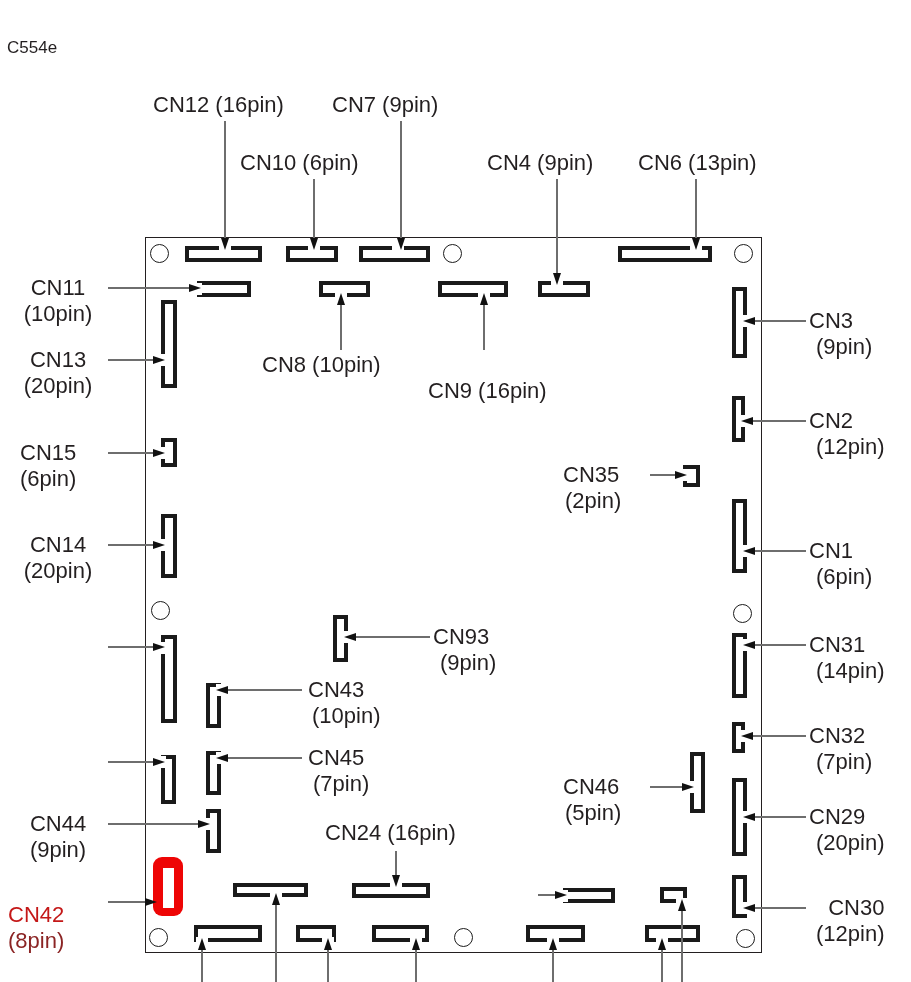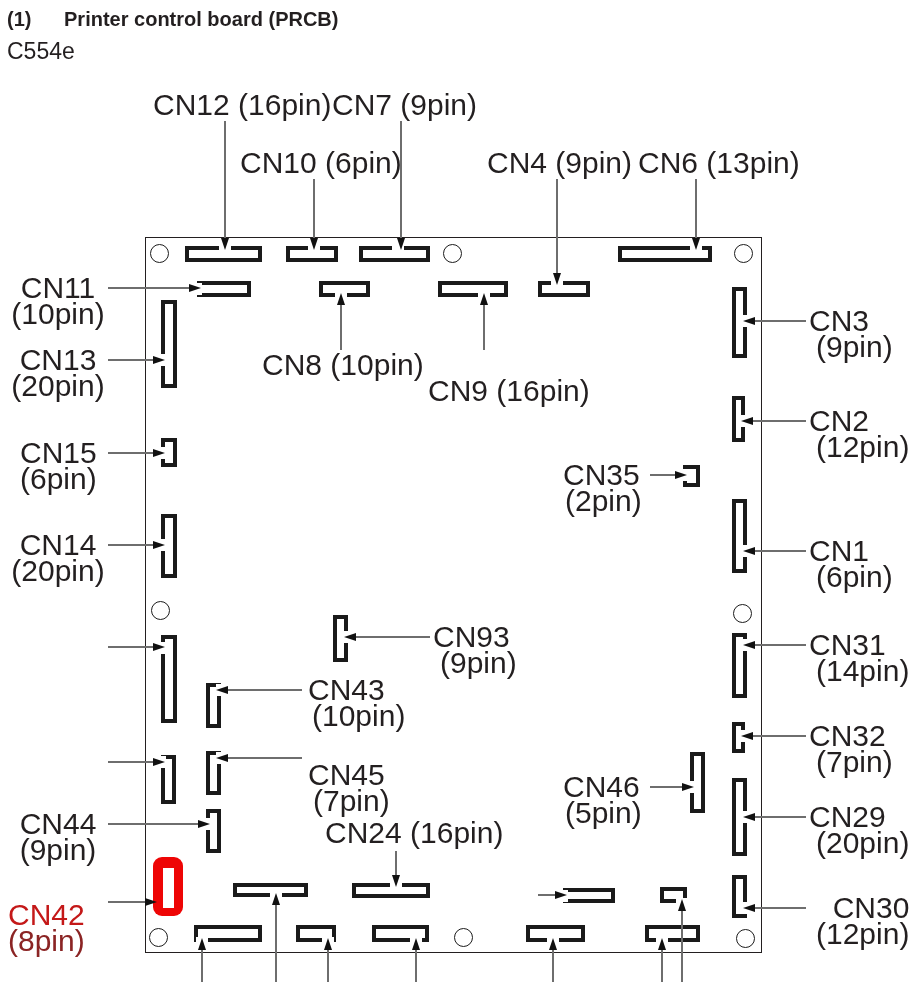--- a/index.html
+++ b/index.html
@@ -1,42 +1,38 @@
 <!DOCTYPE html>
 <html><head>
 <meta charset="utf-8">
 <style>
   html,body{margin:0;padding:0;background:#fff;}
   .page{position:relative;width:911px;height:982px;background:#ffffff;overflow:hidden;
         font-family:"Liberation Sans","DejaVu Sans",sans-serif;color:#231f20;}
   .heading{position:absolute;left:7px;top:8px;font-size:20px;font-weight:bold;white-space:nowrap;}
   .heading .hnum{display:inline-block;}
   .heading .htitle{display:inline-block;margin-left:27px;}
-  .model{position:absolute;left:7px;top:38px;font-size:23px;}
+  .model{position:absolute;left:7px;top:38px;font-size:17px;}
   #diagram{position:absolute;left:0;top:0;width:911px;height:982px;}
   .board{position:absolute;border:1.6px solid #231f20;background:#fff;box-sizing:border-box;z-index:1;}
   .hole{position:absolute;width:19px;height:19px;border:1.7px solid #1c1c1c;border-radius:50%;
         background:#fff;box-sizing:border-box;z-index:2;}
   .cn{position:absolute;border:4.5px solid #1a1a1a;background:#fff;box-sizing:border-box;z-index:3;}
   .notch{position:absolute;background:#fff;z-index:4;}
   .hl{position:absolute;border-radius:9px;z-index:3;}
   .hlcn{position:absolute;background:#fff;z-index:4;}
   .line{position:absolute;background:#6e6e6e;z-index:5;}
   .arr{position:absolute;width:0;height:0;border-style:solid;border-color:transparent;z-index:6;}
-  .label{position:absolute;font-size:30px;line-height:26px;white-space:nowrap;z-index:7;color:#231f20;}
+  .label{position:absolute;font-size:22px;line-height:26px;white-space:nowrap;z-index:7;color:#231f20;}
   .label div{white-space:nowrap;}
 </style>
 </head>
 <body>
 
 <div class="page">
-  <div class="heading">
-    <span class="hnum">(1)</span>
-    <span class="htitle">Printer control board (PRCB)</span>
-  </div>
   <div class="model">C554e</div>
   <div id="diagram">
       <div class="board" style="left: 145px; top: 237px; width: 617px; height: 716px;"></div>
       <div class="hole" style="left: 149.5px; top: 243.5px;"></div>
       <div class="hole" style="left: 442.5px; top: 243.5px;"></div>
       <div class="hole" style="left: 733.5px; top: 243.5px;"></div>
       <div class="hole" style="left: 150.5px; top: 600.5px;"></div>
       <div class="hole" style="left: 732.5px; top: 603.5px;"></div>
       <div class="hole" style="left: 148.5px; top: 927.5px;"></div>
       <div class="hole" style="left: 453.5px; top: 927.5px;"></div>
@@ -231,21 +227,21 @@
         <div style="color: rgb(139, 36, 36);">(8pin)</div>
       </div>
       <div class="label" style="left: 433px; top: 624px;">
         <div>CN93</div>
         <div style="padding-left: 7px;">(9pin)</div>
       </div>
       <div class="label" style="left: 308px; top: 677px;">
         <div>CN43</div>
         <div style="padding-left: 4px;">(10pin)</div>
       </div>
-      <div class="label" style="left: 308px; top: 745px; margin-top: 17px;">
+      <div class="label" style="left: 308px; top: 745px;">
         <div>CN45</div>
         <div style="padding-left: 5px;">(7pin)</div>
       </div>
       <div class="label" style="left: 563px; top: 462px;">
         <div>CN35</div>
         <div style="padding-left: 2px;">(2pin)</div>
       </div>
       <div class="label" style="left: 563px; top: 774px;">
         <div>CN46</div>
         <div style="padding-left: 2px;">(5pin)</div>

